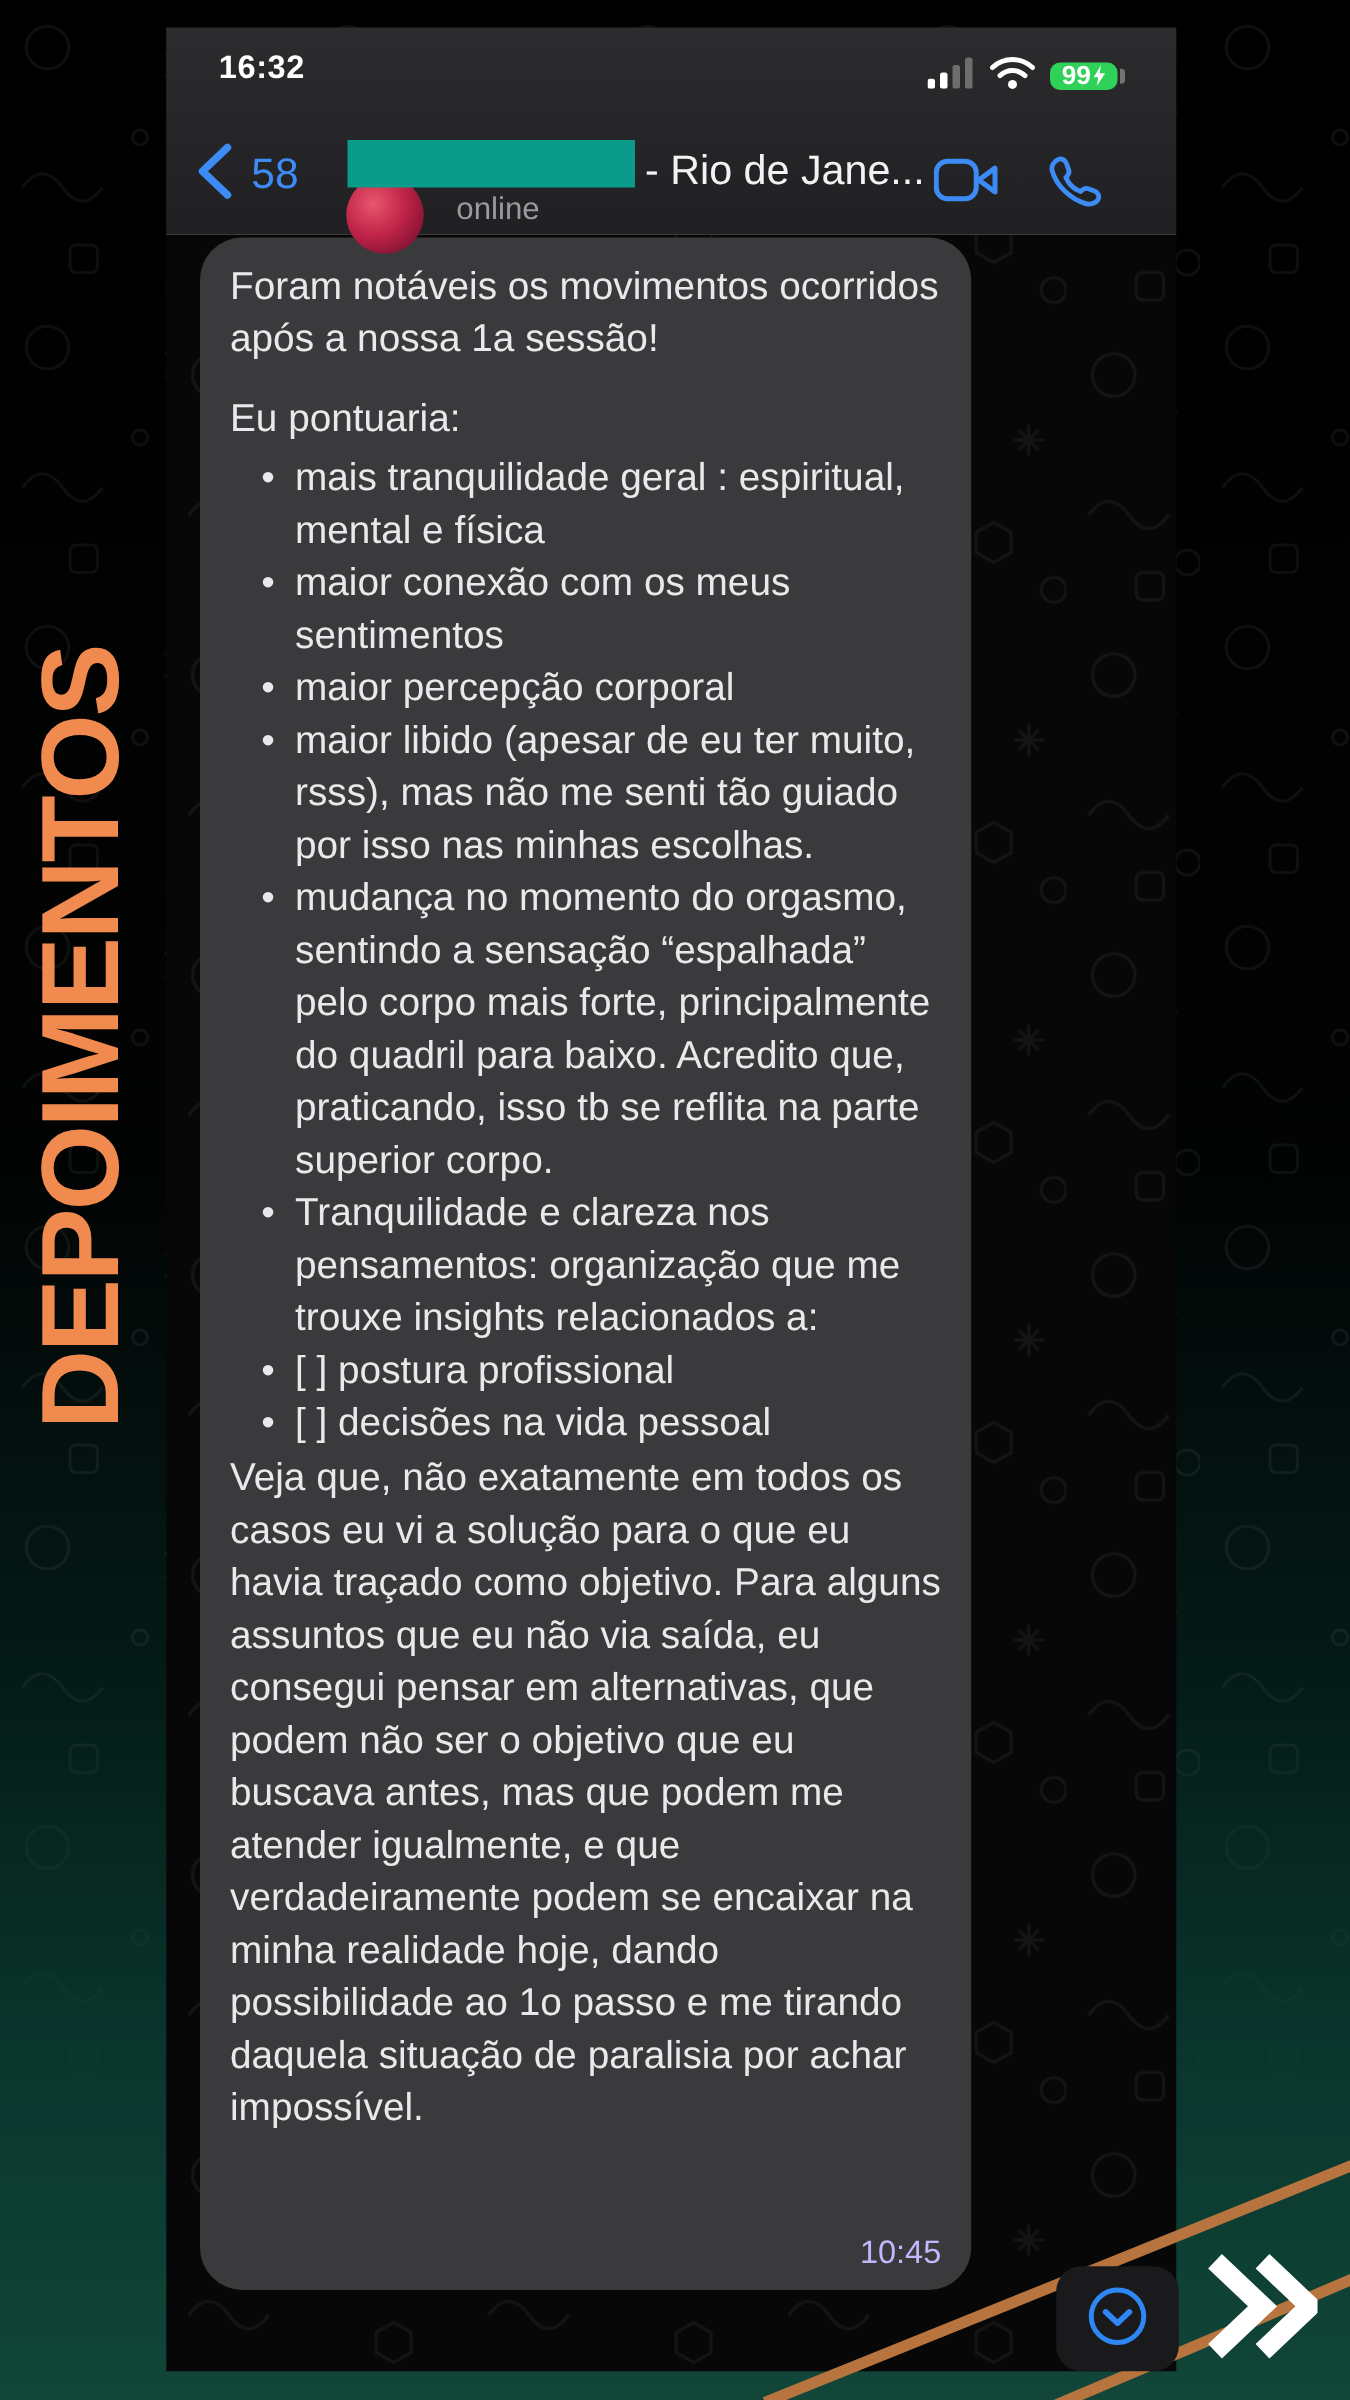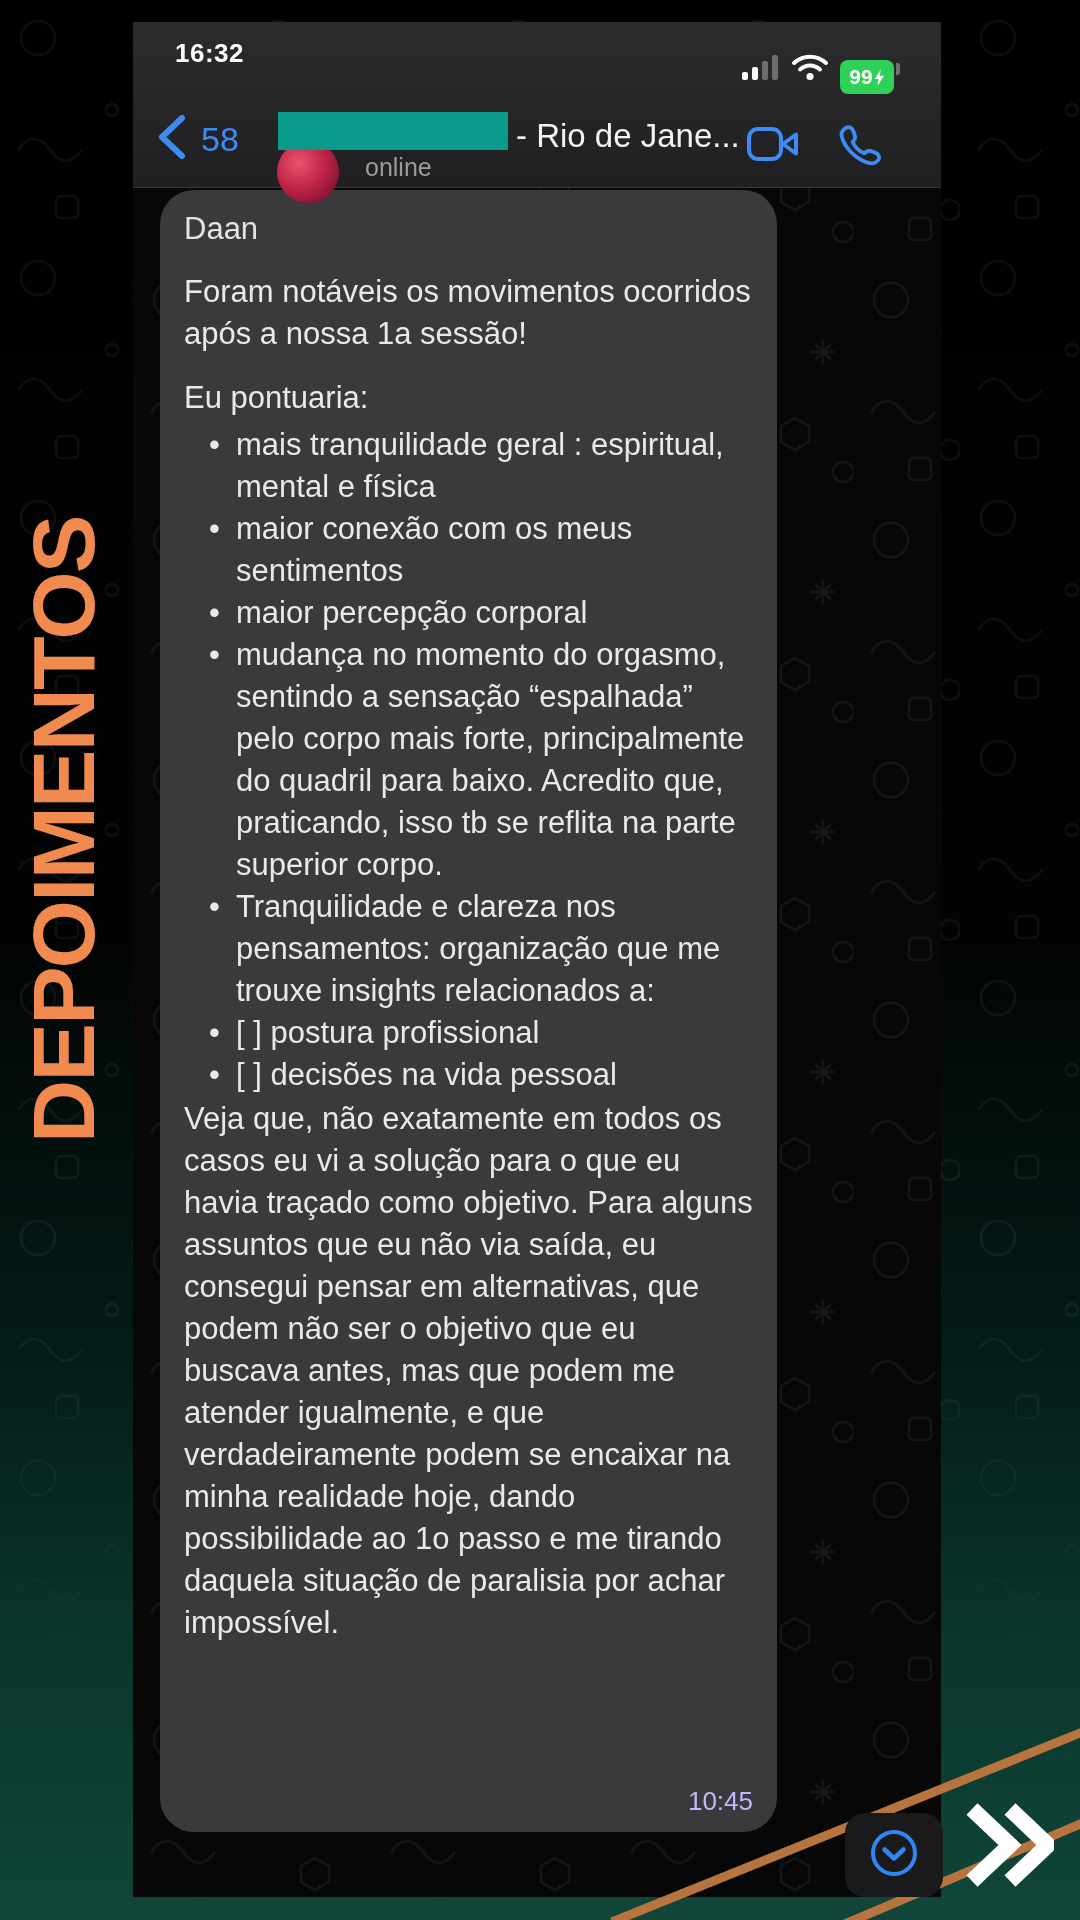--- a/index.html
+++ b/index.html
@@ -16,22 +16,22 @@
     mask-image:linear-gradient(180deg,#000 68%,transparent 90%);}
   
   .phone{left:133px;top:22px;width:808px;height:1875px;background:#070708;}
   .phone-doodles{left:0;top:0;width:808px;height:1875px;}
   .phone-header{left:0;top:0;width:808px;height:165px;z-index:2;
     background:linear-gradient(180deg,#2c2c2e,#202022);
     border-bottom:1px solid #3a3a3c;}
   .status-time{left:42px;top:16px;font-size:26px;font-weight:700;color:#fff;letter-spacing:.5px;}
   .status-icons{right:41px;top:22px;display:flex;align-items:center;gap:11px;}
   .battery{display:flex;align-items:center;}
-  .battery-body{width:54px;height:34px;background:#30d158;border-radius:8px;
-    display:flex;align-items:center;justify-content:center;gap:1px;margin-top:16px;}
+  .battery-body{width:54px;height:22px;background:#30d158;border-radius:8px;
+    display:flex;align-items:center;justify-content:center;gap:1px;}
   .battery-body span{color:#fff;font-size:21px;font-weight:700;}
   .battery-nub{width:4px;height:12px;background:rgba(255,255,255,.35);border-radius:0 3px 3px 0;margin-left:2px;}
   .back-btn{left:22px;top:92px;display:flex;align-items:center;gap:14px;cursor:pointer;}
   .unread-count{font-size:34px;color:#3d8cf6;}
   .redaction{left:145px;top:90px;width:230px;height:38px;background:#0a9b8b;z-index:4;}
   .avatar{left:144px;top:119px;width:62px;height:62px;border-radius:50%;z-index:3;
     background:radial-gradient(circle at 35% 35%,#e8566d 0%,#c02448 45%,#7c1030 85%,#58112b 100%);}
   .contact-name{left:383px;top:95px;font-size:33px;font-weight:400;color:#f2f2f4;white-space:nowrap;z-index:4;}
   .presence{left:232px;top:131px;font-size:25px;color:#9b9b9e;z-index:4;}
   .hdr-btn{z-index:4;cursor:pointer;}
@@ -142,27 +142,27 @@
     <div class="abs hdr-btn call-btn">
       <span>
         <svg width="44" height="44" viewBox="0 0 40 40">
           <path d="M8 4 C10.5 2.8 13.4 4.2 14.4 7 L16.2 12 C17 14.2 16 16.3 14 18.2 C16.2 23.2 20.5 27.4 25.6 29.4 C27.5 27.4 29.6 26.4 31.8 27.2 L36.6 29 C39.4 30 40.8 33 39.6 35.4 C37.8 38.8 33.4 40 29.6 38.9 C17.6 35.4 6.4 24.6 3.2 13 C2.2 9.2 4.6 5.2 8 4 Z" transform="scale(0.92) translate(1.5,1.5)" fill="none" stroke="#3d8cf6" stroke-width="3.8" stroke-linejoin="round"></path>
         </svg>
       </span>
     </div>
   </div>
 
   <div class="abs bubble">
-    <p class="sender">Daan</p>
     <p>Foram notáveis os movimentos ocorridos após a nossa 1a sessão!</p>
     <p class="list-intro">Eu pontuaria:</p>
     <ul>
       <li>mais tranquilidade geral : espiritual, mental e física</li>
       <li>maior conexão com os meus sentimentos</li>
       <li>maior percepção corporal</li>
+      <li>maior libido (apesar de eu ter muito, rsss), mas não me senti tão guiado por isso nas minhas escolhas.</li>
       <li>mudança no momento do orgasmo, sentindo a sensação “espalhada” pelo corpo mais forte, principalmente do quadril para baixo. Acredito que, praticando, isso tb se reflita na parte superior corpo.</li>
       <li>Tranquilidade e clareza nos pensamentos: organização que me trouxe insights relacionados a:</li>
       <li>[ ] postura profissional</li>
       <li>[ ] decisões na vida pessoal</li>
     </ul>
     <p class="closing">Veja que, não exatamente em todos os casos eu vi a solução para o que eu havia traçado como objetivo. Para alguns assuntos que eu não via saída, eu consegui pensar em alternativas, que podem não ser o objetivo que eu buscava antes, mas que podem me atender igualmente, e que verdadeiramente podem se encaixar na minha realidade hoje, dando possibilidade ao 1o passo e me tirando daquela situação de paralisia por achar impossível.</p>
     <div class="abs msg-time">10:45</div>
   </div>
 
   <div class="abs scroll-btn">

